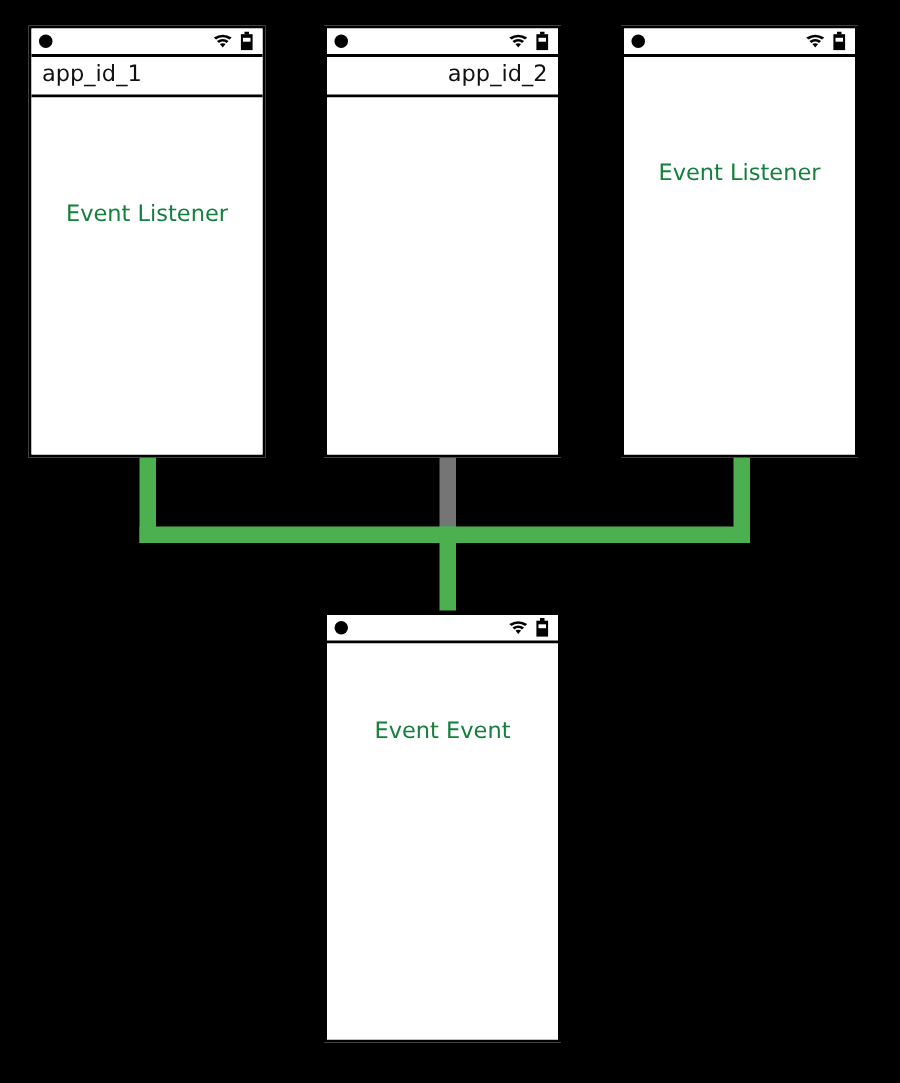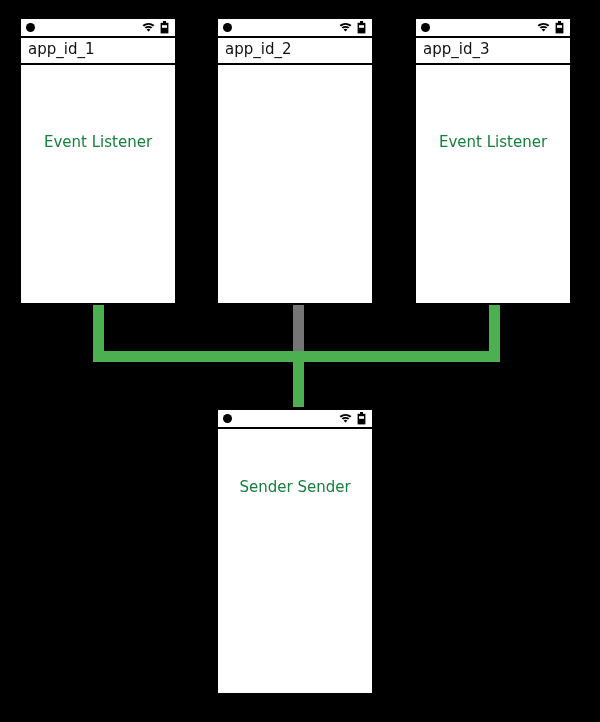--- a/index.html
+++ b/index.html
@@ -130,21 +130,21 @@
           <rect x="2" y="4.2" width="5" height="2.6" fill="#fff"></rect>
         </svg>
       </span>
     </div>
     <div class="titlebar">app_id_1</div>
     <div class="phonebody">
       <div class="body-label top-row">Event Listener</div>
     </div>
   </div>
 
-  <div class="phone" style="left:216px; top:17px; width:158px; height:288px;">
+  <div class="phone" style="left:216px; top:17px; width:158px; height:288px;text-align:right;">
     <div class="statusbar">
       <span class="status-dot"></span>
       <span class="status-spacer"></span>
       <span class="status-icons">
         <svg class="ico" width="13" height="11" viewBox="0 0 13 11">
           <path d="M0.5 3 Q6.5 -0.8 12.5 3 L11 4.4 Q6.5 1.2 2 4.4 Z" fill="#000"></path>
           <path d="M2.6 5.3 Q6.5 2.7 10.4 5.3 L9 6.6 Q6.5 4.8 4 6.6 Z" fill="#000"></path>
           <path d="M4.6 7.4 Q6.5 6.1 8.4 7.4 L6.5 9.6 Z" fill="#000"></path>
         </svg>
         <svg class="ico" width="9" height="13" viewBox="0 0 9 13">
@@ -170,21 +170,20 @@
           <path d="M2.6 5.3 Q6.5 2.7 10.4 5.3 L9 6.6 Q6.5 4.8 4 6.6 Z" fill="#000"></path>
           <path d="M4.6 7.4 Q6.5 6.1 8.4 7.4 L6.5 9.6 Z" fill="#000"></path>
         </svg>
         <svg class="ico" width="9" height="13" viewBox="0 0 9 13">
           <rect x="3" y="0" width="3" height="2" fill="#000"></rect>
           <rect x="0.6" y="1.8" width="7.8" height="10.6" fill="#000"></rect>
           <rect x="2" y="4.2" width="5" height="2.6" fill="#fff"></rect>
         </svg>
       </span>
     </div>
-    <div class="titlebar">app_id_3</div>
     <div class="phonebody">
       <div class="body-label top-row">Event Listener</div>
     </div>
   </div>
 
   <div class="phone" style="left:216px; top:408px; width:158px; height:287px;">
     <div class="statusbar">
       <span class="status-dot"></span>
       <span class="status-spacer"></span>
       <span class="status-icons">
@@ -194,17 +193,17 @@
           <path d="M4.6 7.4 Q6.5 6.1 8.4 7.4 L6.5 9.6 Z" fill="#000"></path>
         </svg>
         <svg class="ico" width="9" height="13" viewBox="0 0 9 13">
           <rect x="3" y="0" width="3" height="2" fill="#000"></rect>
           <rect x="0.6" y="1.8" width="7.8" height="10.6" fill="#000"></rect>
           <rect x="2" y="4.2" width="5" height="2.6" fill="#fff"></rect>
         </svg>
       </span>
     </div>
     <div class="phonebody">
-      <div class="body-label bottom-row">Sender Sender</div>
+      <div class="body-label bottom-row">Event Event</div>
     </div>
   </div>
 
 </div>
 
 </body></html>

